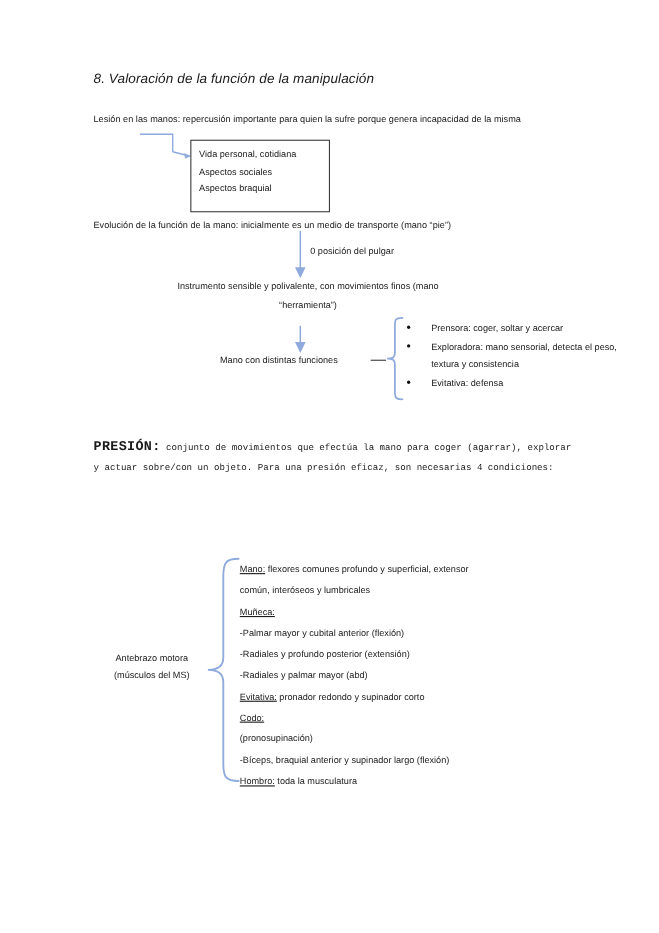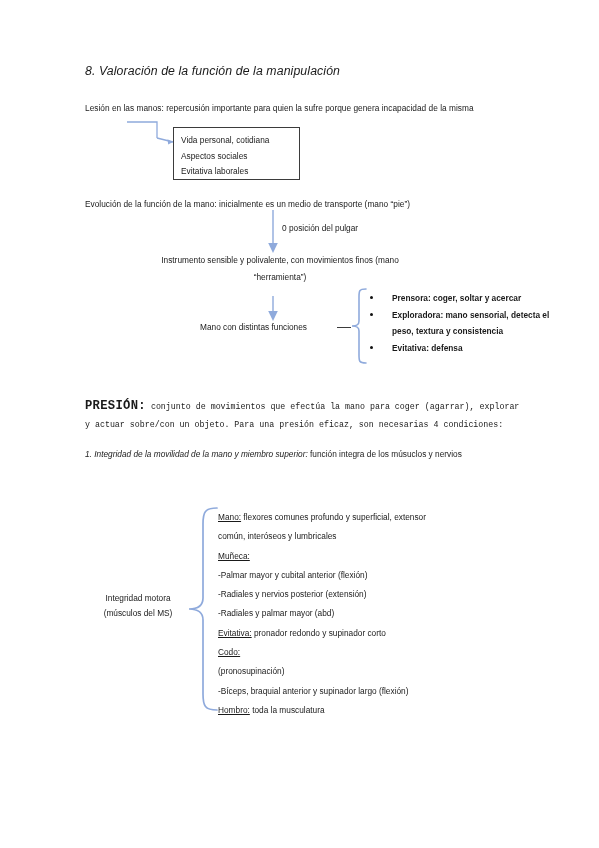--- a/index.html
+++ b/index.html
@@ -41,21 +41,21 @@
   }
 
   .para-intro { left: 85px; top: 100px; width: 440px; }
 
   .para-evol { left: 85px; top: 196px; width: 440px; }
 
   
   .info-box {
     position: absolute;
     left: 173px; top: 127px;
-    width: 127px; height: 53px;
+    width: 127px; height: 66px;
     border: 0.8px solid #3b3b3b;
     padding: 5px 0 0 7px;
   }
   .info-box .bline {
     font-size: 8.3px;
     line-height: 15.5px;
     white-space: nowrap;
   }
 
   
@@ -107,21 +107,20 @@
   .bullets {
     position: absolute;
     left: 368px; top: 290px;
     width: 200px;
     font-size: 8.3px;
     line-height: 16.5px;
   }
   .bullets .bi {
     position: relative;
     padding-left: 24px;
-    font-weight: bold;
   }
   .bullets .bi::before {
     content: "";
     position: absolute;
     left: 2px; top: 6px;
     width: 3.2px; height: 3.2px;
     background: #111;
     border-radius: 50%;
   }
 
@@ -186,21 +185,21 @@
     <svg width="48" height="27" viewBox="0 0 48 27" xmlns="http://www.w3.org/2000/svg">
       <path d="M0 3 L30 3 L30 19" stroke="#8faadc" stroke-width="1.3" fill="none"></path>
       <path d="M30 19 L46 23" stroke="#8faadc" stroke-width="1.3" fill="none"></path>
       <path d="M46 23 L40.5 20.2 L41.2 25.4 Z" fill="#8faadc"></path>
     </svg>
   </div>
 
   <div class="info-box">
     <div class="bline">Vida personal, cotidiana</div>
     <div class="bline">Aspectos sociales</div>
-    <div class="bline">Evitativa laborales</div>
+    <div class="bline">Aspectos braquial</div>
   </div>
 
   <div class="para para-evol">Evolución de la función de la mano: inicialmente es un medio de transporte (mano “pie”)</div>
 
   <div class="arrow-v" style="left:265px; top:210px;">
     <svg width="16" height="44" viewBox="0 0 16 44" xmlns="http://www.w3.org/2000/svg">
       <line x1="8" y1="0" x2="8" y2="36" stroke="#8faadc" stroke-width="1.4"></line>
       <path d="M8 43 L3.2 33 L12.8 33 Z" fill="#8faadc"></path>
     </svg>
   </div>
@@ -228,41 +227,38 @@
   <div class="bullets">
     <div class="bi">Prensora: coger, soltar y acercar</div>
     <div class="bi">Exploradora: mano sensorial, detecta el peso, textura y consistencia</div>
     <div class="bi">Evitativa: defensa</div>
   </div>
 
   <div class="presion-block">
     <span class="presion-head">PRESIÓN:</span><span> conjunto de movimientos que efectúa la mano para coger (agarrar), explorar y actuar sobre/con un objeto. Para una presión eficaz, son necesarias 4 condiciones:</span>
   </div>
 
-  <div class="cond1">
-    <i>1. Integridad de la movilidad de la mano y miembro superior:</i><span> función integra de los músuclos y nervios</span>
-  </div>
 
   <div class="integridad-label">
-    <div>Integridad motora</div>
+    <div>Antebrazo motora</div>
     <div>(músculos del MS)</div>
   </div>
 
   <div class="brace-big">
     <svg width="30" height="206" viewBox="0 0 30 206" xmlns="http://www.w3.org/2000/svg">
       <path d="M29 2 C17 2 15 6 15 18 L15 92 C15 100 9 103 1 103 C9 103 15 106 15 114 L15 188 C15 200 17 204 29 204" stroke="#8faadc" stroke-width="1.7" fill="none" stroke-linecap="round"></path>
     </svg>
   </div>
 
   <div class="muscle-list">
       <div class="ml"><u>Mano:</u><span> flexores comunes profundo y superficial, extensor</span></div>
       <div class="ml"><span>común, interóseos y lumbricales</span></div>
       <div class="ml"><u>Muñeca:</u></div>
       <div class="ml"><span>-Palmar mayor y cubital anterior (flexión)</span></div>
-      <div class="ml"><span>-Radiales y nervios posterior (extensión)</span></div>
+      <div class="ml"><span>-Radiales y profundo posterior (extensión)</span></div>
       <div class="ml"><span>-Radiales y palmar mayor (abd)</span></div>
       <div class="ml"><u>Evitativa:</u><span> pronador redondo y supinador corto</span></div>
       <div class="ml"><u>Codo:</u></div>
       <div class="ml"><span>(pronosupinación)</span></div>
       <div class="ml"><span>-Bíceps, braquial anterior y supinador largo (flexión)</span></div>
       <div class="ml"><u>Hombro:</u><span> toda la musculatura</span></div>
     </div>
 
 </div>
 

